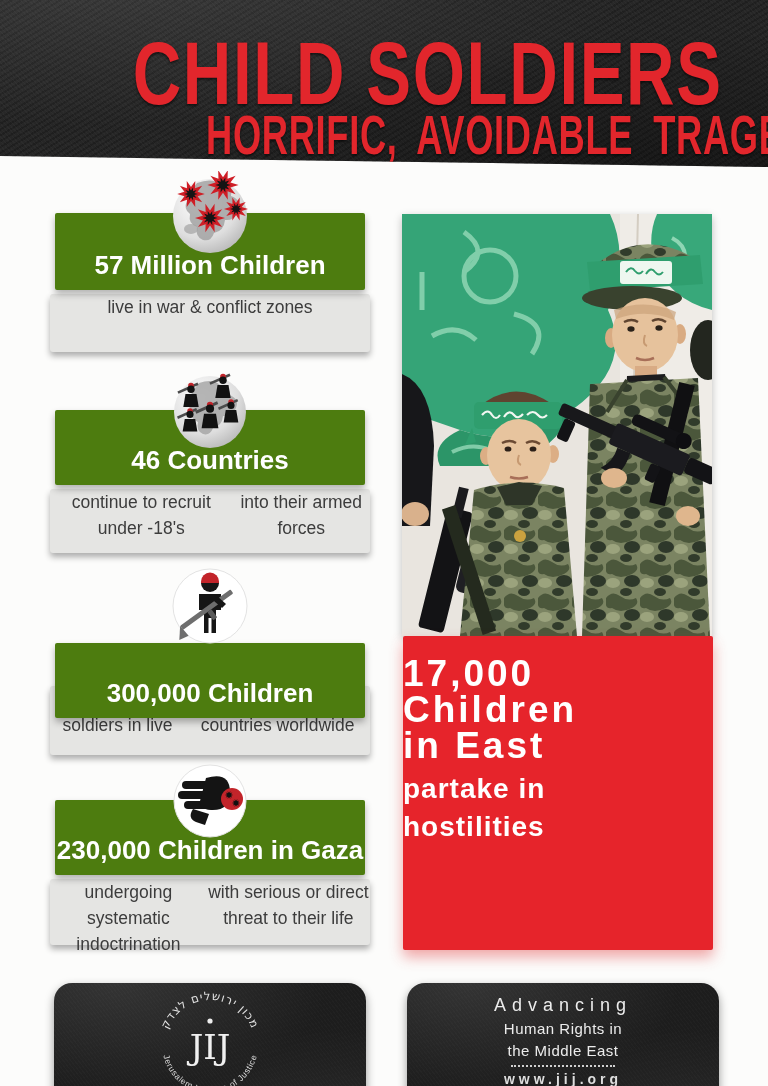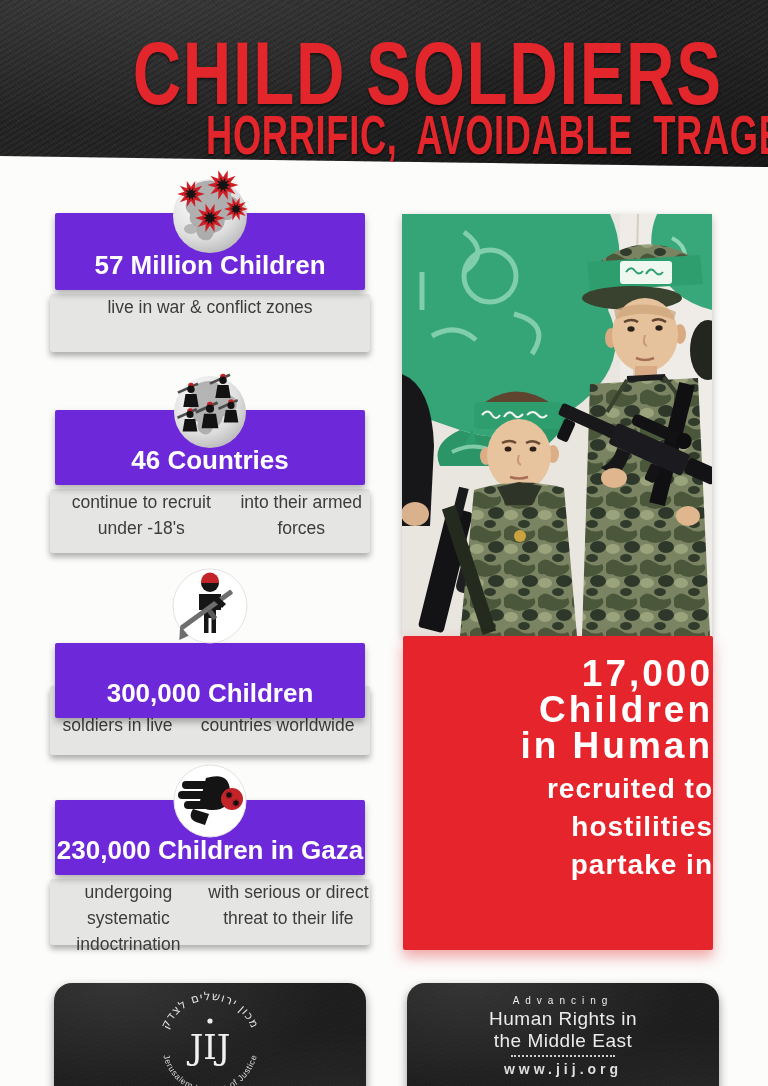--- a/index.html
+++ b/index.html
@@ -14,48 +14,48 @@
       repeating-linear-gradient(-31deg, rgba(0,0,0,.20) 0 2px, transparent 2px 5px);
     clip-path:polygon(0 0,768px 0,768px 167px,0 156px);
     text-align:center;color:#e2262c;padding-left:44px;}
   .header-title{display:inline-block;margin-top:34px;font-size:84px;line-height:76px;font-weight:bold;
     letter-spacing:2px;transform:scale(.8,1.05);transform-origin:center top;white-space:nowrap;
     text-shadow:0 2px 3px rgba(0,0,0,.55);}
   .header-sub{display:inline-block;margin-top:2px;font-size:55px;line-height:46px;font-weight:bold;
     letter-spacing:1px;word-spacing:14px;transform:scale(.66,1);transform-origin:center top;
     white-space:nowrap;text-shadow:0 2px 3px rgba(0,0,0,.55);}
   
-  .banner{position:absolute;left:55px;width:310px;background:#6d28d9;border-radius:2px;
+  .banner{position:absolute;left:55px;width:310px;background:#4d7c0f;border-radius:2px;
     box-shadow:0 4px 7px rgba(0,0,0,.30);display:flex;align-items:flex-end;justify-content:center;
     color:#fff;font-weight:bold;font-size:26px;padding-bottom:9px;box-sizing:border-box;z-index:1;}
   .graybox{position:absolute;left:50px;width:320px;background:#e5e5e3;border-radius:3px;
     box-shadow:0 4px 6px rgba(0,0,0,.32);display:flex;justify-content:center;
     text-align:center;color:#3c3c3c;font-size:17.5px;line-height:26px;z-index:0;}
   .stat-icon{position:absolute;left:167px;width:86px;height:86px;z-index:2;}
   
   .photo{position:absolute;left:402px;top:214px;width:310px;height:422px;overflow:hidden;
     box-shadow:0 3px 8px rgba(0,0,0,.25);}
   .redpanel{position:absolute;left:403px;top:636px;width:310px;height:314px;background:#e6242b;
-    border-radius:2px;box-shadow:0 7px 14px rgba(224,60,62,.45);color:#fff;text-align:right;
+    border-radius:2px;box-shadow:0 7px 14px rgba(224,60,62,.45);color:#fff;text-align:left;
     font-weight:bold;padding-top:20px;box-sizing:border-box;}
   .redpanel .big{font-size:37px;line-height:36px;letter-spacing:3px;display:block;}
   .redpanel .small{font-size:28px;line-height:38px;letter-spacing:1px;display:block;}
   .redpanel .smallwrap{margin-top:6px;}
   
   .card{position:absolute;top:983px;width:312px;height:130px;border-radius:18px;
     background-color:#1d1d1d;
     background-image:
       radial-gradient(ellipse at 20% 0%, rgba(255,255,255,.10), transparent 60%),
       radial-gradient(ellipse at 90% 120%, rgba(255,255,255,.06), transparent 50%),
       repeating-linear-gradient(52deg, rgba(255,255,255,.02) 0 1px, transparent 1px 3px);
     box-shadow:0 4px 10px rgba(0,0,0,.40);} 
   .card-left{left:54px;}
   .card-right{left:407px;color:#ececec;text-align:center;}
-  .tagline1{margin-top:12px;font-size:10px;letter-spacing:6px;}
-  .tagline2{margin-top:3px;font-size:19px;line-height:19px;letter-spacing:.5px;}
+  .tagline1{margin-top:12px;font-size:18px;letter-spacing:6px;}
+  .tagline2{margin-top:3px;font-size:15px;line-height:19px;letter-spacing:.5px;}
   .dotline{width:104px;margin:5px auto 4px auto;border-top:2px dotted #cfcfcf;}
   .weburl{font-size:14px;letter-spacing:4px;color:#dedede;font-weight:bold;}
   .logo-svg{display:block;margin:2px auto 0 auto;}
 </style>
 </head>
 <body>
 
 <svg width="0" height="0" style="position:absolute" aria-hidden="true">
   <defs>
     <radialGradient id="gg" cx="38%" cy="30%" r="78%">
@@ -260,25 +260,24 @@
         <rect x="280" y="220" width="32" height="17" rx="4" fill="#131316"></rect>
       </g>
       <ellipse cx="212" cy="264" rx="13" ry="10" fill="#dfb68d"></ellipse>
       <ellipse cx="286" cy="302" rx="12" ry="10" fill="#dfb68d"></ellipse>
     </svg>
   </div>
 
   <div class="redpanel">
     <span class="big">17,000</span>
     <span class="big">Children</span>
-    <span class="big">in Human</span>
+    <span class="big">in East</span>
     <div class="smallwrap">
-      <span class="small">recruited to</span>
+      <span class="small">partake in</span>
       <span class="small">hostilities</span>
-      <span class="small">partake in</span>
     </div>
   </div>
 
   <div class="card card-left">
     <svg class="logo-svg" width="120" height="120" viewBox="0 0 120 120">
       <defs>
         <path id="arcTop" d="M15,60 A45,45 0 0 1 105,60"></path>
         <path id="arcBot" d="M12,60 A48,48 0 0 0 108,60"></path>
       </defs>
       <text font-family="DejaVu Sans, sans-serif" font-size="11.5" fill="#e2e2e2" letter-spacing="1">

